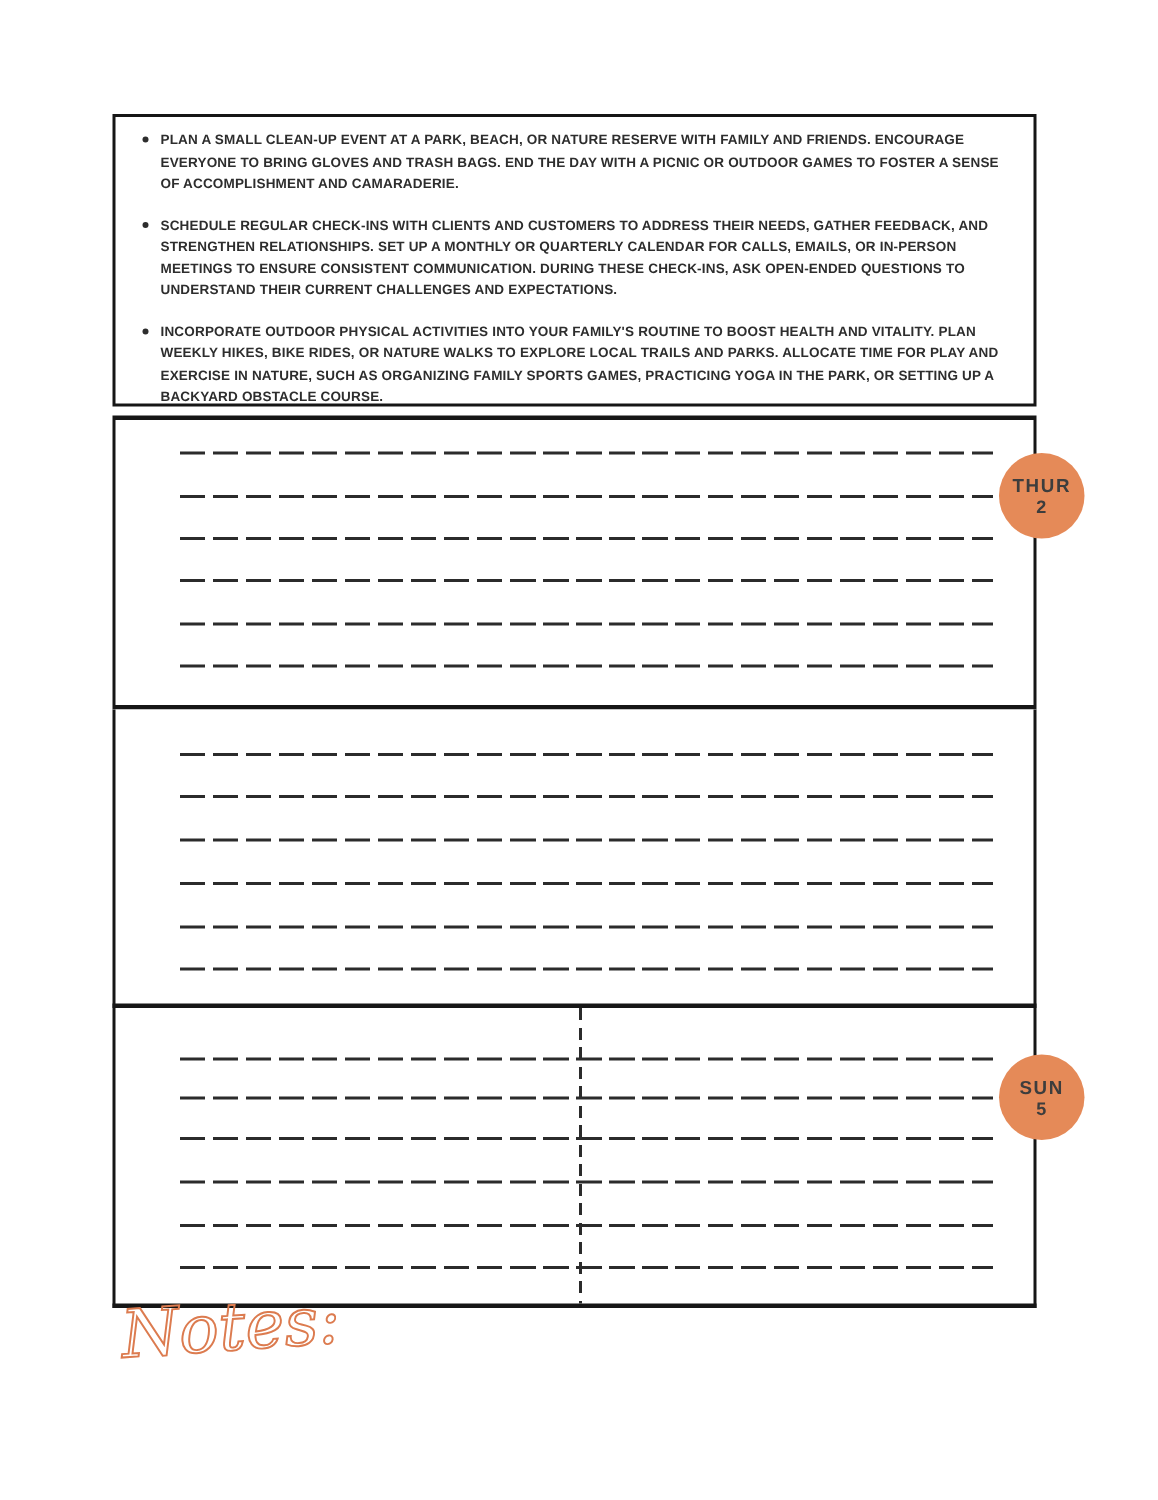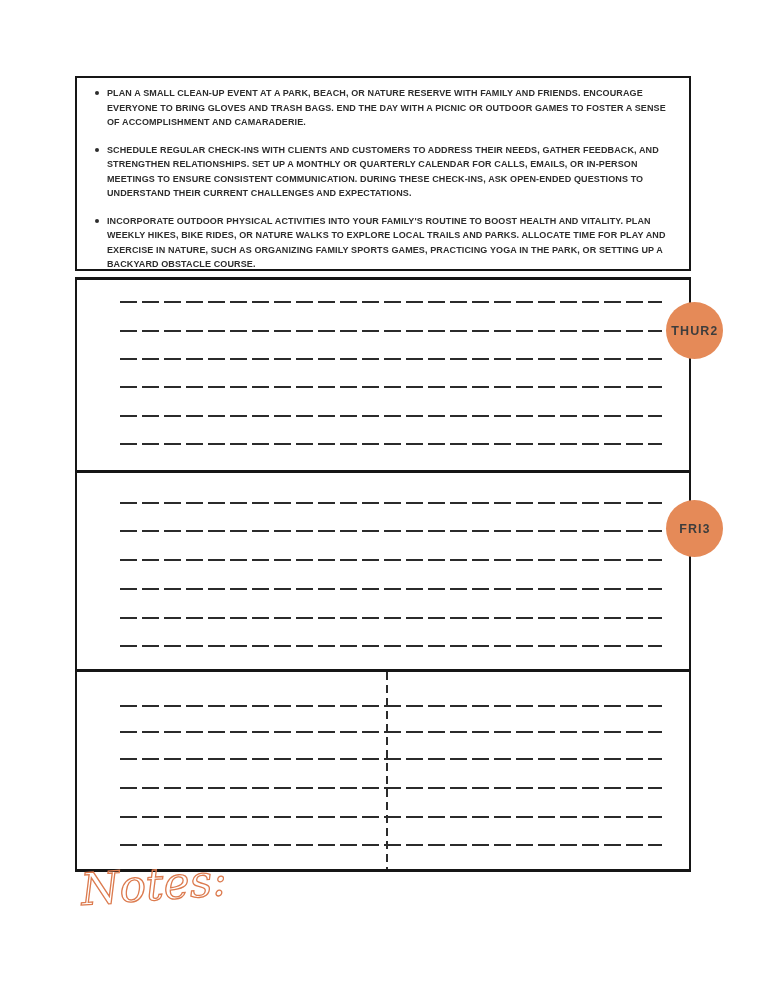--- a/index.html
+++ b/index.html
@@ -71,21 +71,21 @@
       #2b2b2b 0px, #2b2b2b 8px, rgba(0,0,0,0) 8px, rgba(0,0,0,0) 13px);
   }
 
   
   .badge {
     position: absolute;
     width: 57px; height: 57px;
     border-radius: 50%;
     background: #E58A58;
     display: flex;
-    flex-direction: row;
+    flex-direction: column;
     align-items: center;
     justify-content: center;
     z-index: 5;
   }
   .badge .day {
     font-size: 12.5px;
     font-weight: bold;
     letter-spacing: 1.1px;
     color: #3d3d3d;
     line-height: 14px;
@@ -146,23 +146,23 @@
     <div class="ruled-line" style="top:86px"></div>
     <div class="ruled-line" style="top:115px"></div>
     <div class="ruled-line" style="top:144px"></div>
     <div class="ruled-line" style="top:172px"></div>
   </section>
 
   <div class="badge" style="left:666px; top:302px">
     <span class="day">THUR</span>
     <span class="num">2</span>
   </div>
-  <div class="badge" style="left:666px; top:500px">
-    <span class="day">FRI</span>
-    <span class="num">3</span>
+  <div class="badge" style="left:666px; top:703px">
+    <span class="day">SUN</span>
+    <span class="num">5</span>
   </div>
 
   <div class="notes-wrap">
     <svg width="150" height="72" viewBox="0 0 150 72" aria-hidden="true">
       <text x="8" y="48" transform="rotate(-4 8 48)" font-family="DejaVu Serif, serif" font-style="italic" font-size="44" fill="none" stroke="#DC7B4F" stroke-width="1.3">Notes:</text>
     </svg>
   </div>
 
 </div>
 

